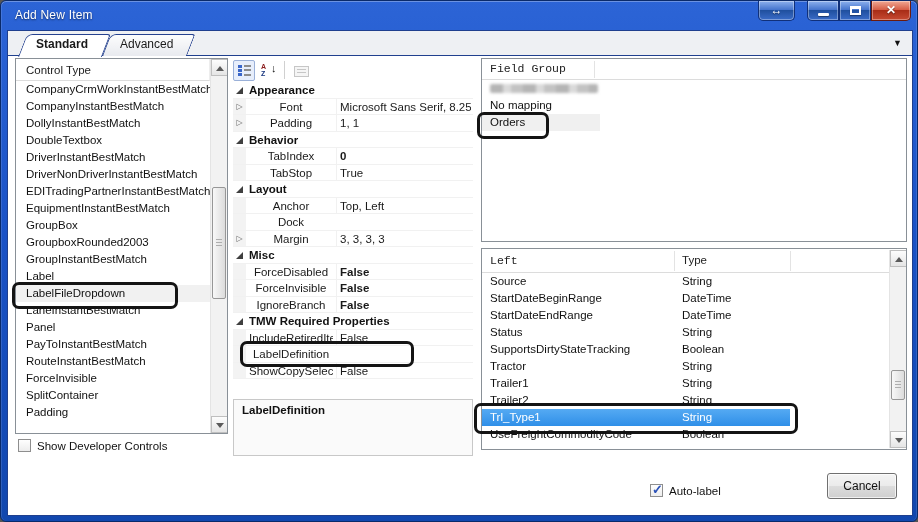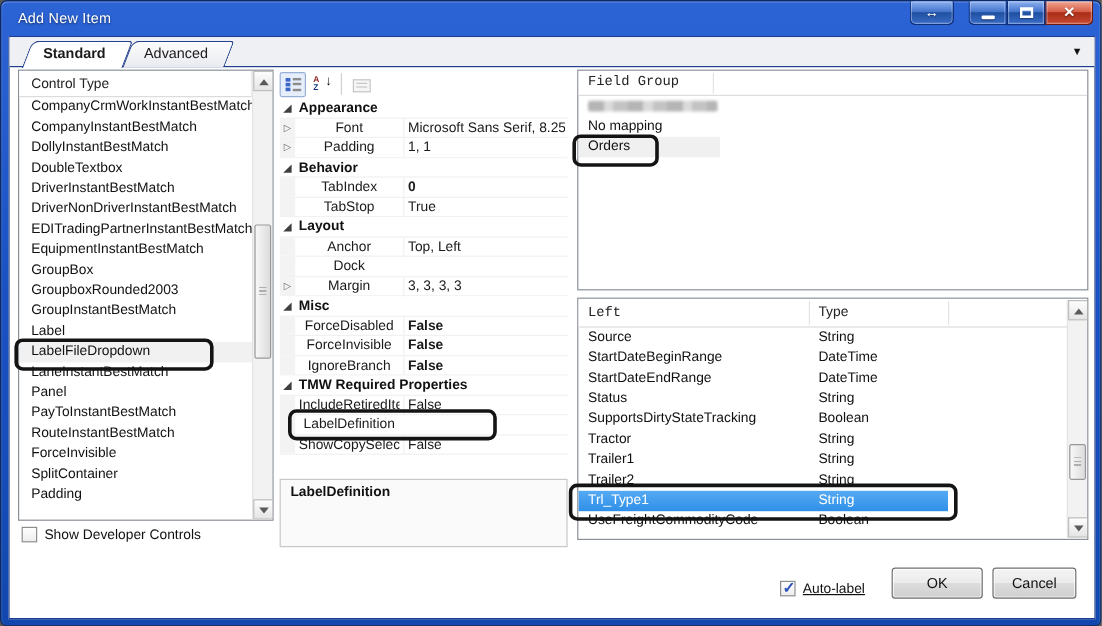--- a/index.html
+++ b/index.html
@@ -355,25 +355,24 @@
         <div class="sb-btn up">
             <i class="tri-up"></i>
           </div>
         <div class="sb-thumb" style="top:120px;height:30px;"></div>
         <div class="sb-btn down">
             <i class="tri-down"></i>
           </div>
       </div>
     </div>
 
-    <div class="abs check-row" style="left:649px;top:483px;text-decoration:underline;">
+    <div class="abs check-row" style="left:649px;top:483px;">
       <span class="cbox checked"></span>
       <span>Auto-label</span>
     </div>
-    <div class="btn" style="left:742px;top:472px;width:76px;">OK</div>
     <div class="btn" style="left:826px;top:472px;width:70px;">Cancel</div>
 
     <div class="callout" style="left:11px;top:281px;width:166px;height:27px;"></div>
     <div class="callout" style="left:239px;top:340px;width:174px;height:26px;"></div>
     <div class="callout" style="left:476px;top:111px;width:72px;height:27px;"></div>
     <div class="callout" style="left:473px;top:402px;width:324px;height:31px;"></div>
   </div>
 </div>
 
 </body></html>

